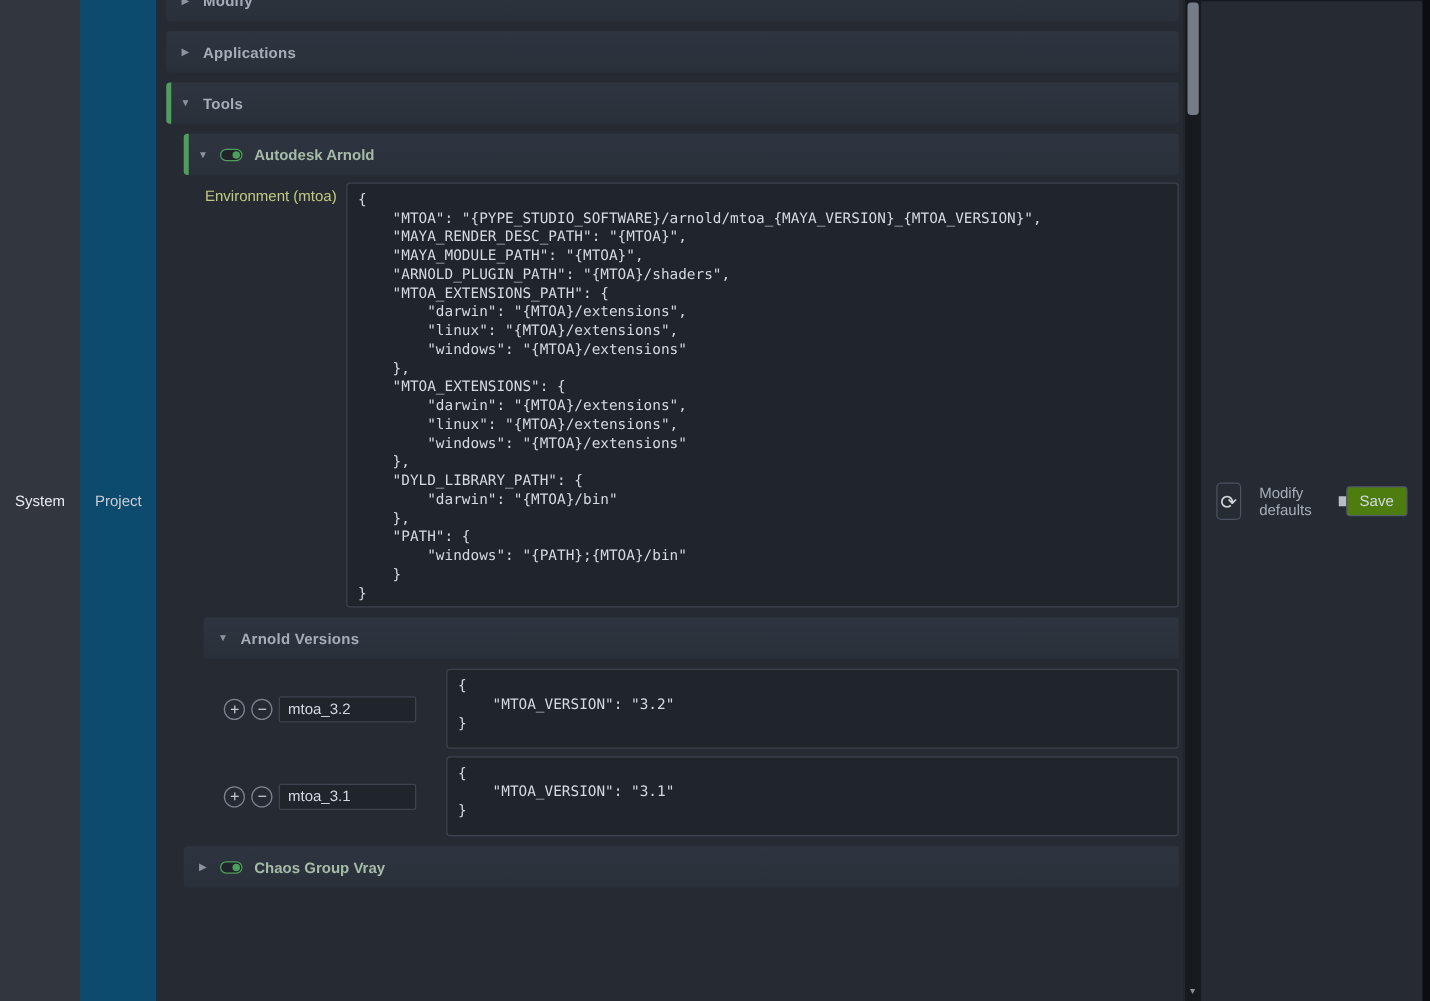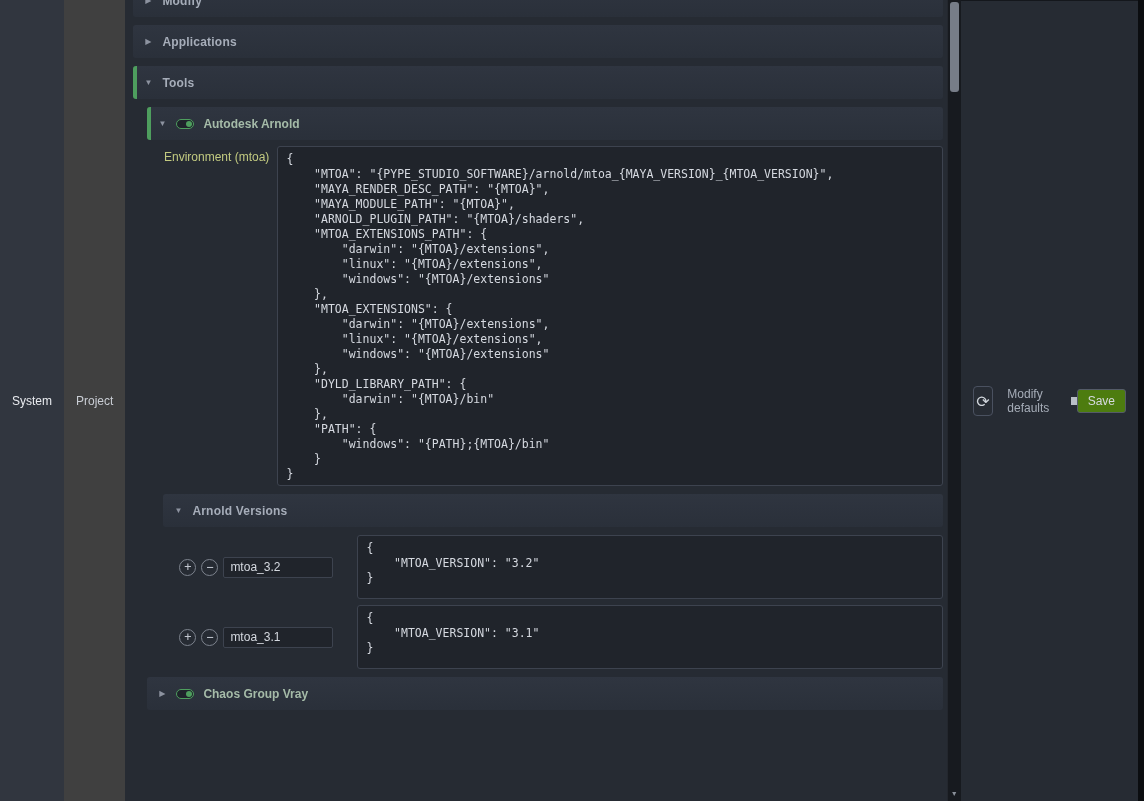--- a/index.html
+++ b/index.html
@@ -2,21 +2,21 @@
 <html><head>
 <meta charset="utf-8">
 <style>
   * { margin:0; padding:0; box-sizing:border-box; }
   html,body { background:#0b0d10; }
   body { font-family:"Liberation Sans", sans-serif; }
   .app { width:1144px; height:801px; background:#262b33; display:flex; flex-direction:row; overflow:hidden; }
 
   
   .tabbar { flex:0 0 30px; background:#121418; display:flex; align-items:stretch; }
-  .tab { padding:7px 12px 6px; font-size:12px; color:#c9cdd4; background:#404040; cursor:pointer; display:flex; align-items:center; }
+  .tab { padding:7px 12px 6px; font-size:12px; color:#c9cdd4; background:#0c4a6e; cursor:pointer; display:flex; align-items:center; }
   .tab.active { background:#31363f; color:#e9ebef; }
 
   
   .main { flex:1 1 auto; position:relative; overflow:hidden; }
   .content { position:absolute; top:0; left:0; right:14px; bottom:0; overflow:hidden; padding:0 4px 0 8px; }
 
   .sec-header { height:33px; display:flex; align-items:center; gap:9px; padding:0 10px;
                 background:linear-gradient(#2f3540,#2a303a); border-radius:3px; position:relative; margin-top:8px; }
   .sec-header.first { margin-top:-16px; } 
   .arrow { color:#8d93a0; font-size:8px; width:10px; flex:0 0 auto; text-align:center; }

